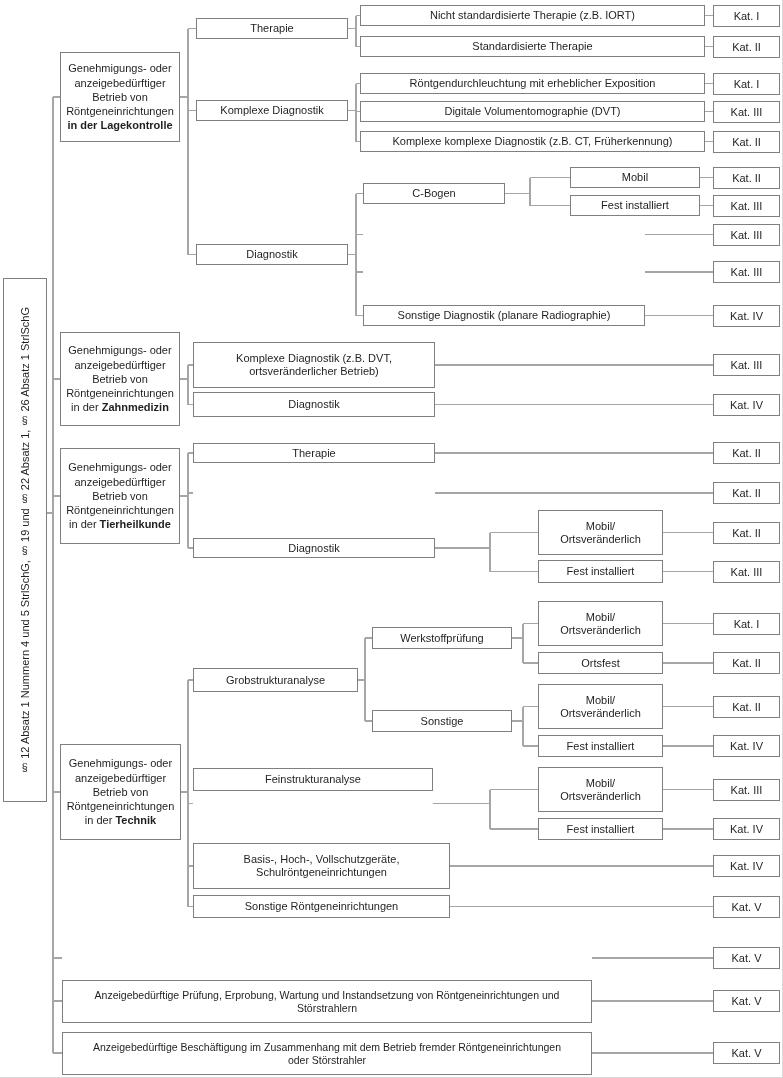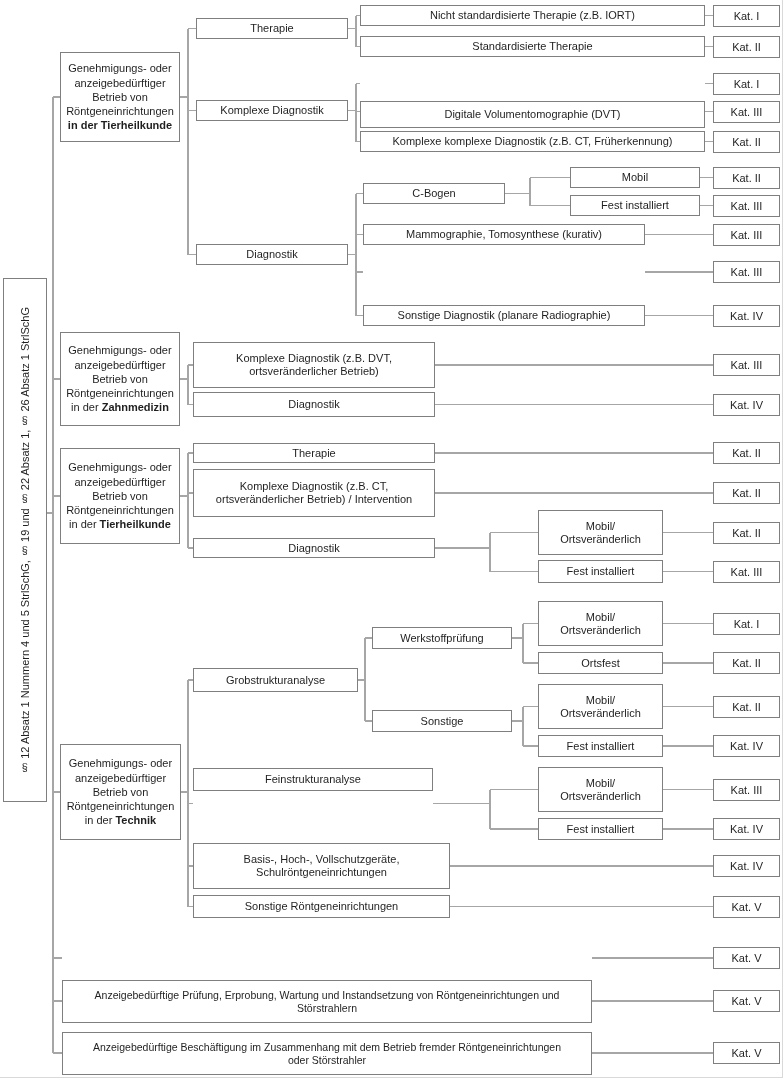--- a/index.html
+++ b/index.html
@@ -65,21 +65,21 @@
 
   <div class="vbox" style="left:3px;top:278px;width:44px;height:524px">
     <span class="vtext">§ 12 Absatz 1 Nummern 4 und 5 StrlSchG, § 19 und § 22 Absatz 1, § 26 Absatz 1 StrlSchG</span>
   </div>
 
   <div class="node group" style="left:60px;top:52px;width:120px;height:90px">
     <div class="glabel"><span>Genehmigungs- oder
 anzeigebedürftiger
 Betrieb von
 Röntgeneinrichtungen</span>
-<span></span><b>in der Tierheilkunde</b></div>
+<span></span><b>in der Lagekontrolle</b></div>
   </div>
   <div class="node group" style="left:60px;top:332px;width:120px;height:94px">
     <div class="glabel"><span>Genehmigungs- oder
 anzeigebedürftiger
 Betrieb von
 Röntgeneinrichtungen</span>
 <span>in der </span><b>Zahnmedizin</b></div>
   </div>
   <div class="node group" style="left:60px;top:448px;width:120px;height:96px">
     <div class="glabel"><span>Genehmigungs- oder
@@ -94,35 +94,33 @@
 Betrieb von
 Röntgeneinrichtungen</span>
 <span>in der </span><b>Technik</b></div>
   </div>
 
   <div class="node" style="left:196px;top:18px;width:152px;height:21px">Therapie</div>
   <div class="node" style="left:196px;top:100px;width:152px;height:21px">Komplexe Diagnostik</div>
   <div class="node" style="left:196px;top:244px;width:152px;height:21px">Diagnostik</div>
   <div class="node" style="left:360px;top:5px;width:345px;height:21px">Nicht standardisierte Therapie (z.B. IORT)</div>
   <div class="node" style="left:360px;top:36px;width:345px;height:21px">Standardisierte Therapie</div>
-  <div class="node" style="left:360px;top:101px;width:345px;height:27px">Digitale Volumentomographie (DVT)</div>
+  <div class="node" style="left:360px;top:73px;width:345px;height:21px">Röntgendurchleuchtung mit erheblicher Exposition</div>
+  <div class="node" style="left:360px;top:101px;width:345px;height:21px">Digitale Volumentomographie (DVT)</div>
   <div class="node" style="left:360px;top:131px;width:345px;height:21px">Komplexe komplexe Diagnostik (z.B. CT, Früherkennung)</div>
   <div class="node" style="left:363px;top:183px;width:142px;height:21px">C-Bogen</div>
   <div class="node" style="left:570px;top:167px;width:130px;height:21px">Mobil</div>
   <div class="node" style="left:570px;top:195px;width:130px;height:21px">Fest installiert</div>
-  <div class="node" style="left:363px;top:224px;width:282px;height:21px">Mammographie, Tomosynthese (kurativ)</div>
   <div class="node" style="left:363px;top:305px;width:282px;height:21px">Sonstige Diagnostik (planare Radiographie)</div>
 
   <div class="node" style="left:193px;top:342px;width:242px;height:46px">Komplexe Diagnostik (z.B. DVT,
 ortsveränderlicher Betrieb)</div>
   <div class="node" style="left:193px;top:392px;width:242px;height:25px">Diagnostik</div>
 
   <div class="node" style="left:193px;top:443px;width:242px;height:20px">Therapie</div>
-  <div class="node" style="left:193px;top:469px;width:242px;height:48px">Komplexe Diagnostik (z.B. CT,
-ortsveränderlicher Betrieb) / Intervention</div>
   <div class="node" style="left:193px;top:538px;width:242px;height:20px">Diagnostik</div>
   <div class="node" style="left:538px;top:510px;width:125px;height:45px">Mobil/
 Ortsveränderlich</div>
   <div class="node" style="left:538px;top:560px;width:125px;height:23px">Fest installiert</div>
 
   <div class="node" style="left:193px;top:668px;width:165px;height:24px">Grobstrukturanalyse</div>
   <div class="node" style="left:372px;top:627px;width:140px;height:22px">Werkstoffprüfung</div>
   <div class="node" style="left:538px;top:601px;width:125px;height:45px">Mobil/
 Ortsveränderlich</div>
   <div class="node" style="left:538px;top:652px;width:125px;height:22px">Ortsfest</div>

